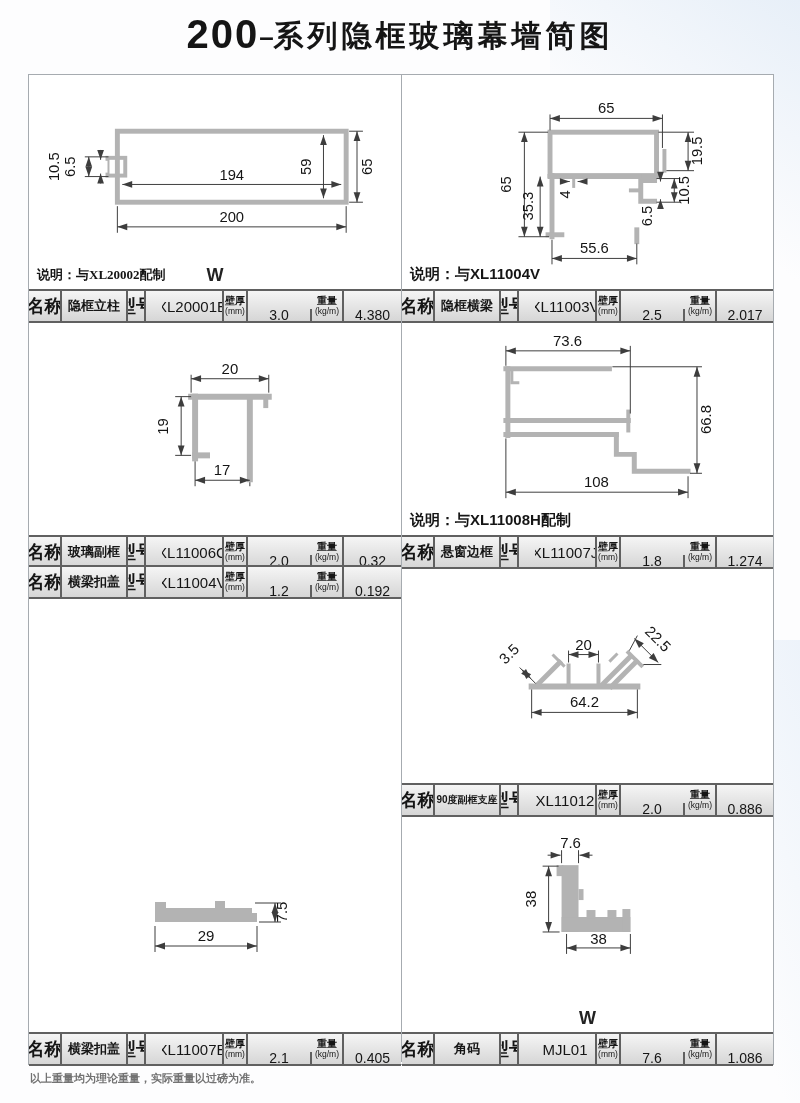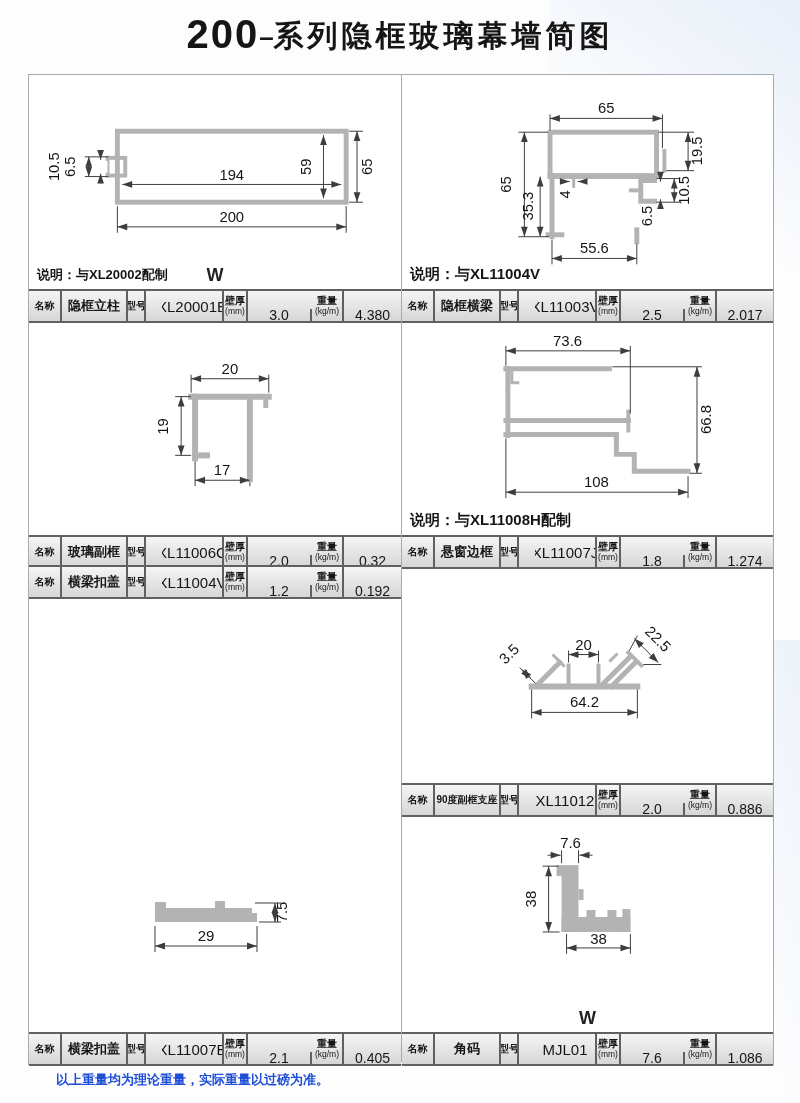--- a/index.html
+++ b/index.html
@@ -16,40 +16,40 @@
   .t-dash{font-size:26px;font-weight:bold;}
   .t-text{font-size:30px;font-weight:bold;letter-spacing:4px;}
   .grid{position:absolute;left:28px;top:74px;width:744px;height:989px;
     background:#fff;border:1px solid #a6abb0;
     display:grid;grid-template-columns:372px 372px;grid-template-rows:244px 246px 248px 249px;}
   .cell{position:relative;}
   .cell.col2{border-left:1px solid #a6abb0;}
   .drawing{position:relative;width:100%;height:calc(100% - 30px);}
   .drawing svg{display:block;width:100%;height:100%;}
   .note{position:absolute;left:8px;bottom:5px;font-size:15px;font-weight:bold;white-space:nowrap;}
-  .note.serif{font-family:Liberation Sans, sans-serif;font-size:13px;font-weight:bold;}
+  .note.serif{font-family:Liberation Serif, serif;font-size:13px;font-weight:bold;}
   .wlab{position:absolute;left:0;right:0;bottom:3px;text-align:center;
     font-size:18px;font-weight:bold;color:#222;}
   
   .spec-row{display:flex;height:30px;border-top:2px solid #606060;border-bottom:2px solid #606060;
     background:linear-gradient(180deg,#f5f5f5 0%,#e4e4e4 55%,#d6d6d6 100%);}
   .spec-row span{box-sizing:border-box;display:flex;align-items:center;justify-content:center;
     border-right:2px solid #606060;overflow:hidden;white-space:nowrap;}
   .spec-row span:last-child{border-right:none;}
   .w1{width:33px}.w2{width:66px}.w3{width:18px}.w4{width:62px}
   .w5{width:24px}.w6{width:64px}.w7{width:32px}.w8{flex:1}
-  .hcell{font-weight:bold;font-size:10px;}
+  .hcell{font-weight:bold;font-size:18px;}
   .hcell2{flex-direction:column;line-height:1.05;}
   .hcell2 i{font-style:normal;display:block;font-weight:bold;font-size:10px;}
   .hcell2 i.u{font-weight:normal;font-size:8.5px;}
   .vname{font-weight:bold;font-size:13px;}
   .vname.long{font-size:10px;}
   .vmodel{font-size:15px;margin-left:16px;}
   .vnum{font-size:14px;margin-top:18px;}
-  .footer{position:absolute;left:30px;top:1071px;font-size:13px;font-weight:bold;color:#1d4ed8;margin-left:26px;}
+  .footer{position:absolute;left:30px;top:1071px;font-size:11px;font-weight:bold;color:#737373;}
   
   .pg{stroke:#b3b3b3;fill:none;stroke-linecap:square;}
   .pgf{fill:#b3b3b3;stroke:none;}
   .dg{stroke:#3d3d3d;stroke-width:1;fill:none;}
   .dt{fill:#151515;font-size:15px;text-anchor:middle;font-family:"Liberation Sans",sans-serif;}
 </style>
 </head>
 <body>
 
 <div class="decor-tr"></div>

